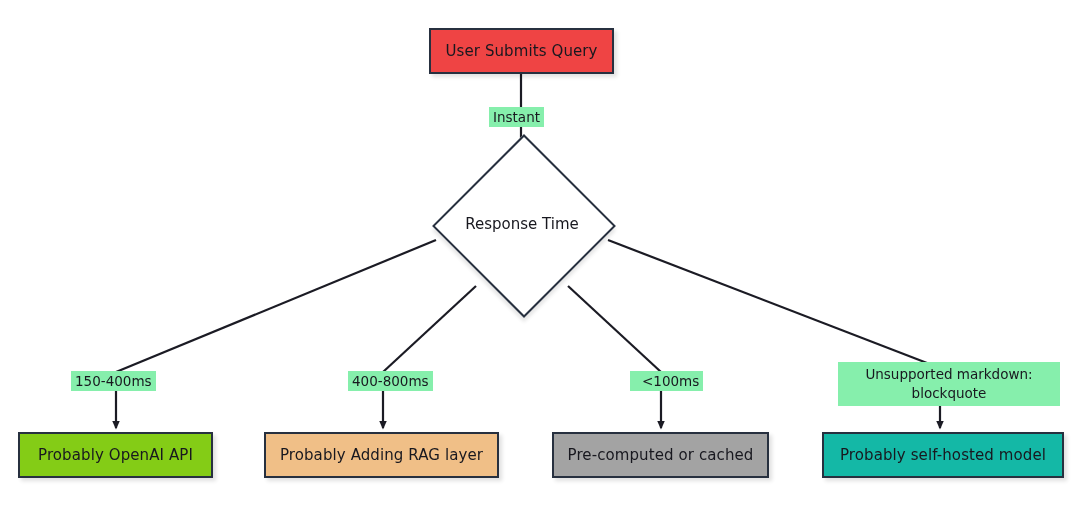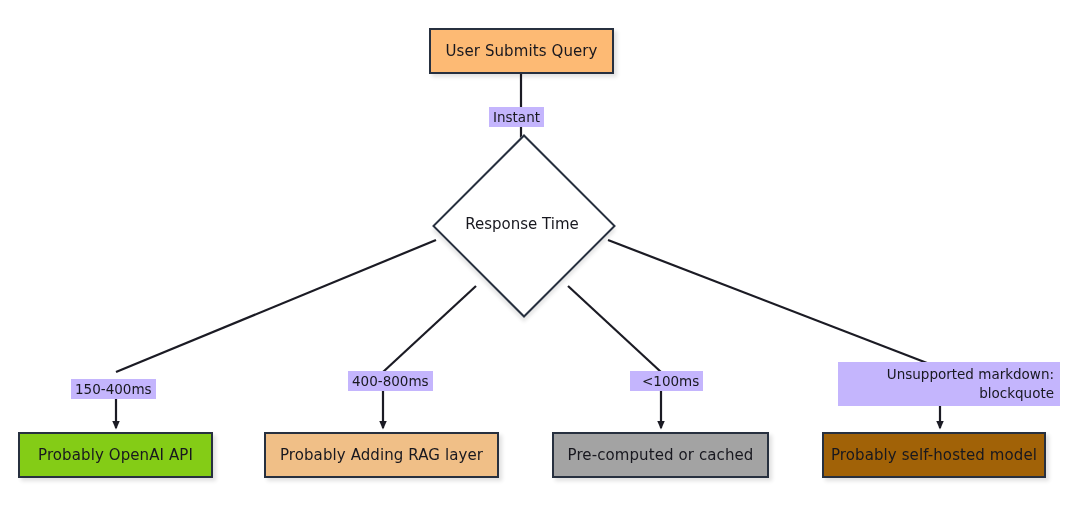--- a/index.html
+++ b/index.html
@@ -35,21 +35,21 @@
     align-items: center;
     justify-content: center;
     border: 2px solid #27303f;
     font-size: 15px;
     color: #18181f;
     letter-spacing: 0.1px;
     white-space: nowrap;
     box-shadow: 3px 3px 4px rgba(0,0,0,0.12);
   }
   .node-start {
-    background: #fdba74;
+    background: #ef4444;
     left: 429px;
     top: 28px;
     width: 185px;
     height: 46px;
     text-align: center;
   }
 
   
   .decision-wrap {
     position: absolute;
@@ -87,40 +87,40 @@
 
   
   .node-outcome {
     top: 432px;
     height: 46px;
     font-size: 15px;
   }
   .out-0 { left: 18px;  width: 195px; background: #84cc16; }
   .out-1 { left: 264px; width: 235px; background: #f0bf87; }
   .out-2 { left: 552px; width: 217px; background: #a3a3a3; }
-  .out-3 { left: 822px; width: 224px; background: #a16207; }
+  .out-3 { left: 822px; width: 242px; background: #14b8a6; }
 
   
   .edge-label {
     position: absolute;
-    background: #c4b5fd;
+    background: #86efac;
     color: #18181f;
     font-size: 13.5px;
     line-height: 18px;
     padding: 1px 4px;
     white-space: nowrap;
-    text-align: right;
+    text-align: center;
   }
   .edge-label.multiline {
     white-space: normal;
     line-height: 19px;
     padding: 3px 6px;
   }
   .lbl-instant  { left: 489px; top: 107px; }
-  .lbl-0        { left: 71px;  top: 371px; margin-top: 8px; }
+  .lbl-0        { left: 71px;  top: 371px; }
   .lbl-1        { left: 348px; top: 371px; }
   .lbl-2        { left: 630px; top: 371px; padding-left: 12px; }
   .lbl-3        { left: 838px; top: 362px; width: 210px; }
 </style>
 </head>
 <body>
 
 <div id="flowchart">
 
   <svg id="edges" viewBox="0 0 1080 505" width="1080" height="505" xmlns="http://www.w3.org/2000/svg">

